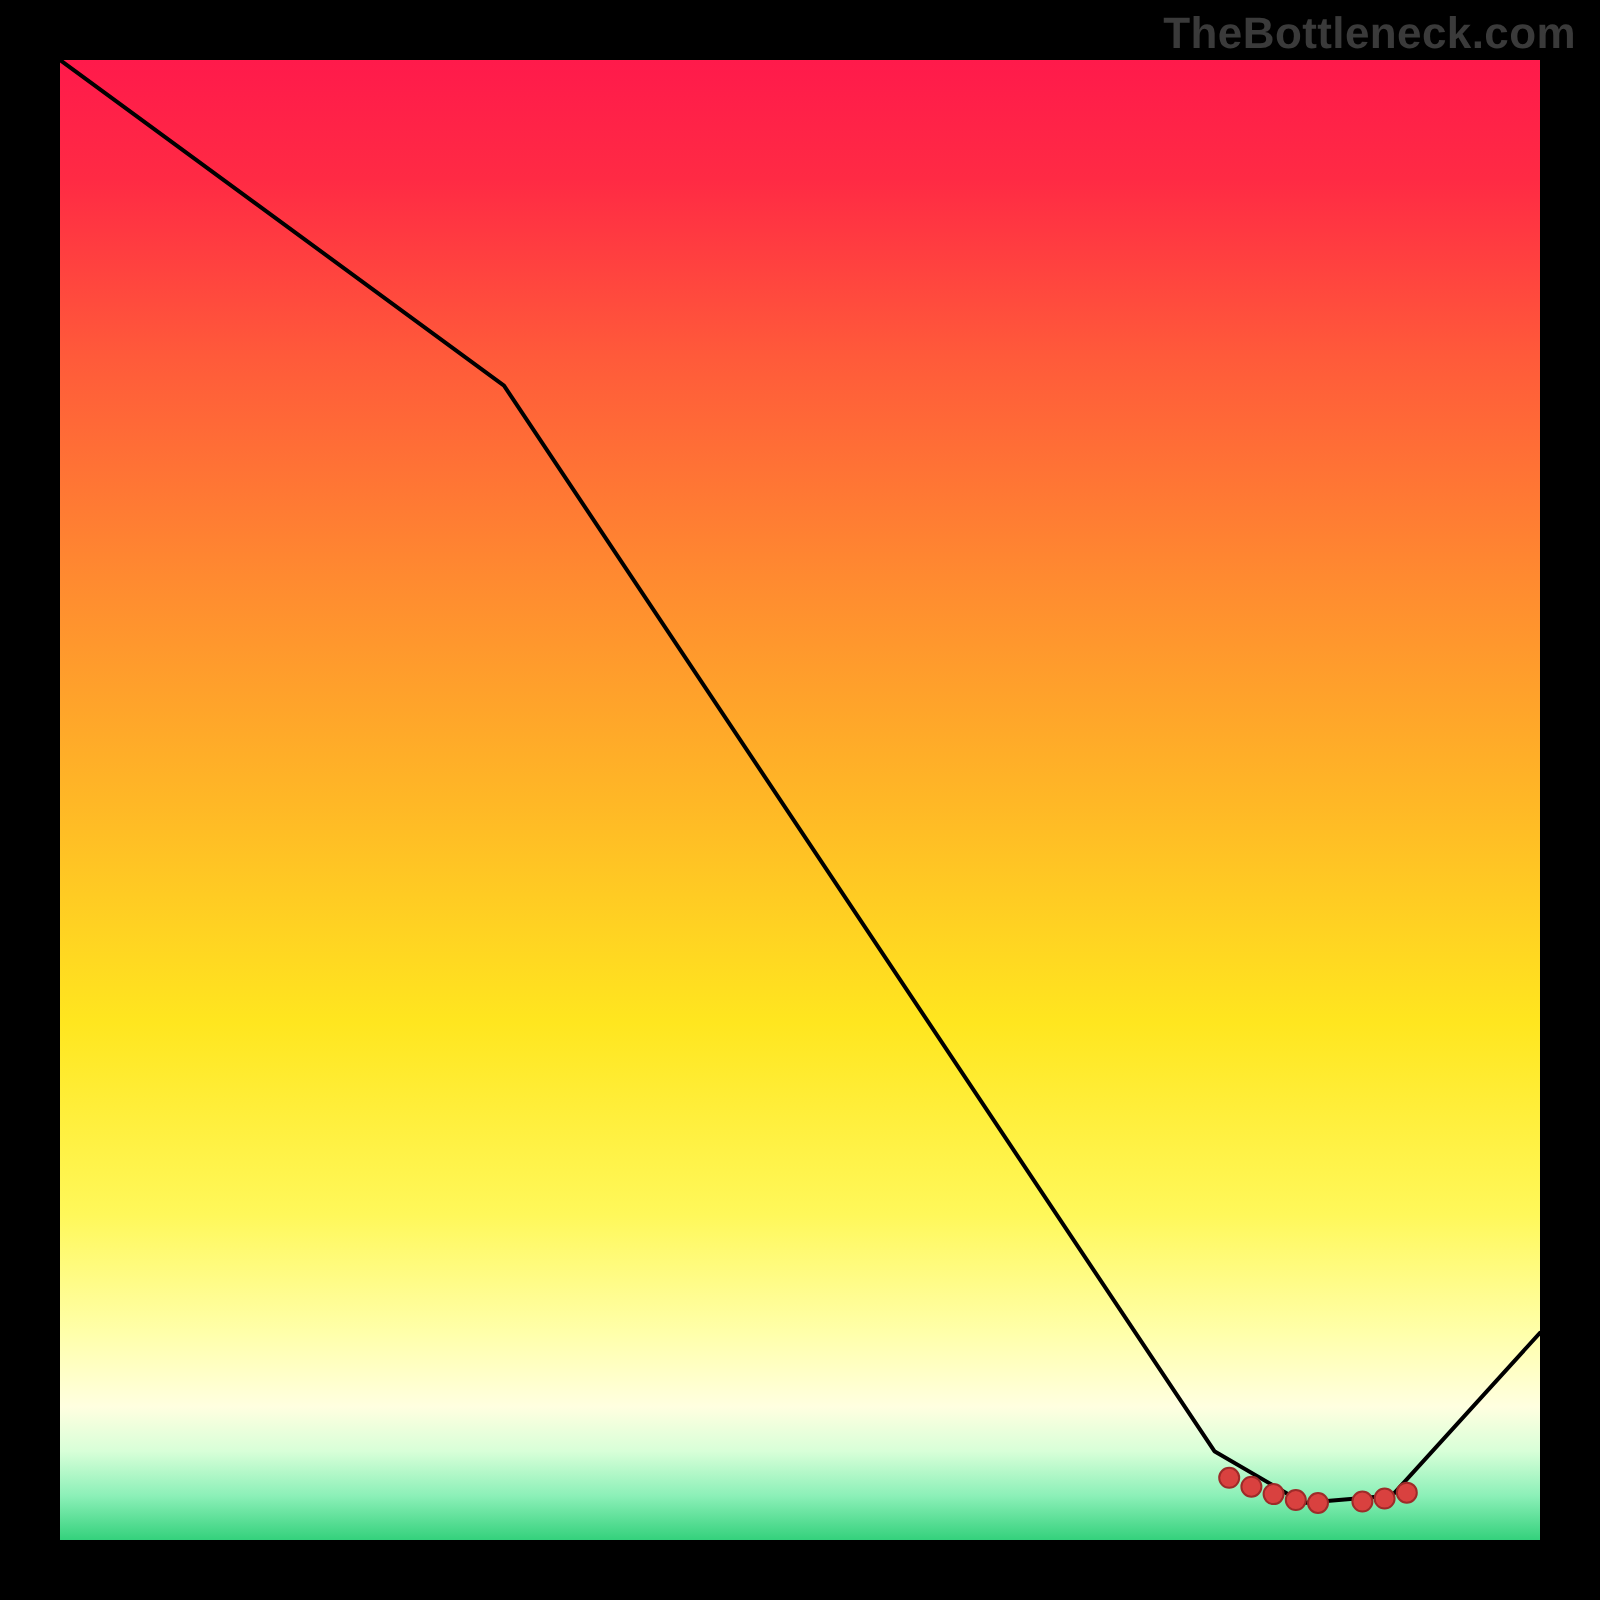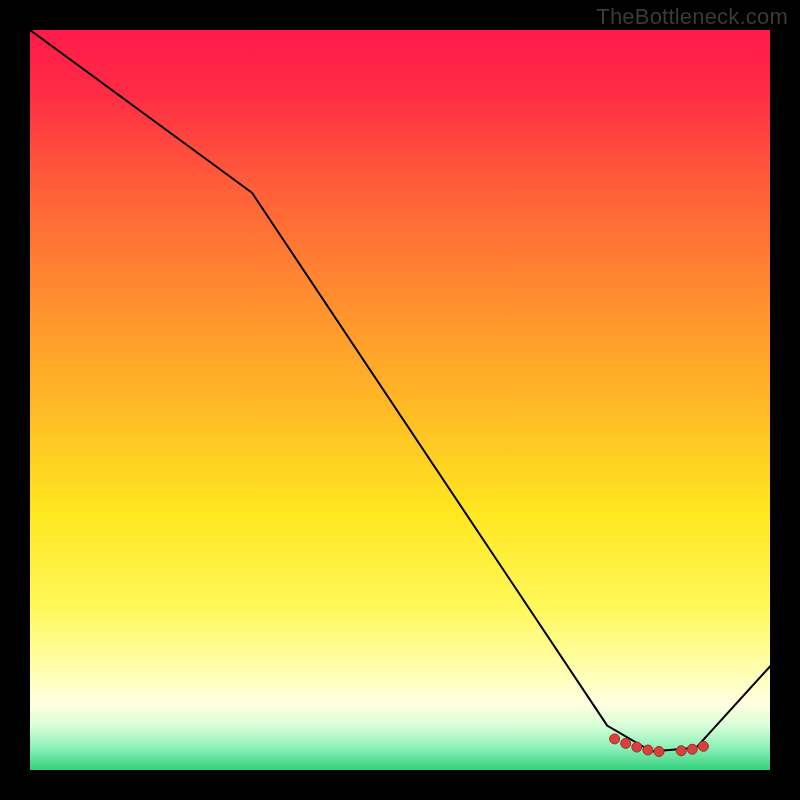--- a/index.html
+++ b/index.html
@@ -16,21 +16,21 @@
     width: 800px;
     height: 800px;
     background: #000;
   }
   .watermark {
     position: absolute;
     top: 4px;
     right: 12px;
     color: #3a3a3a;
     font-size: 22px;
-    font-weight: 400;
+    font-weight: 700;
     letter-spacing: 0.2px;
     z-index: 5;
     user-select: none;
   }
   .plot-area {
     position: absolute;
     left: 30px;
     top: 30px;
     width: 740px;
     height: 740px;

